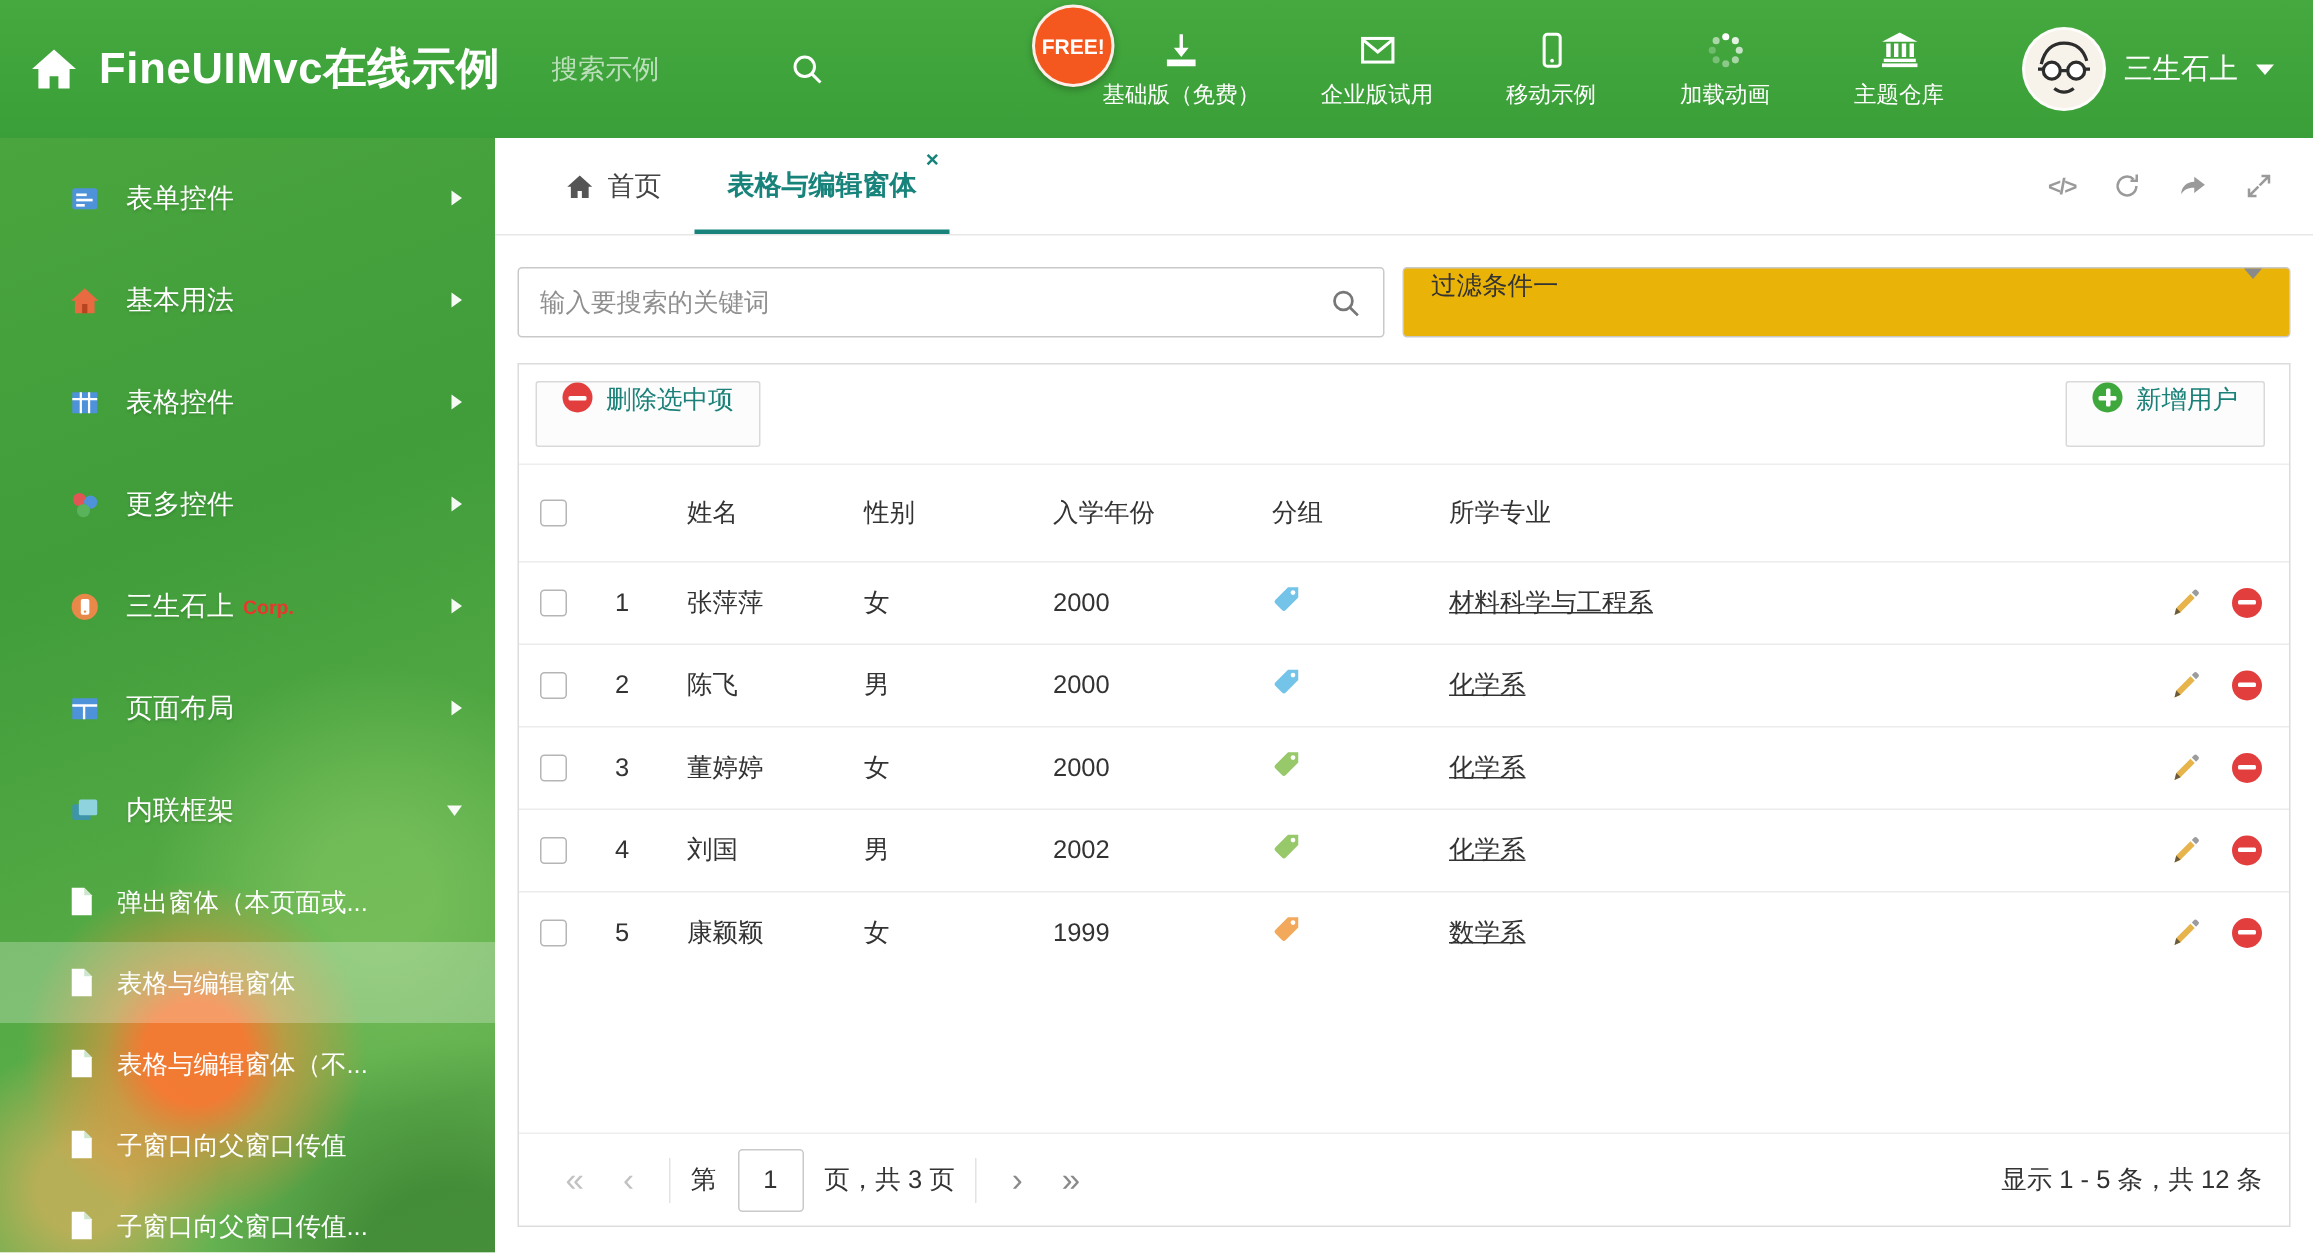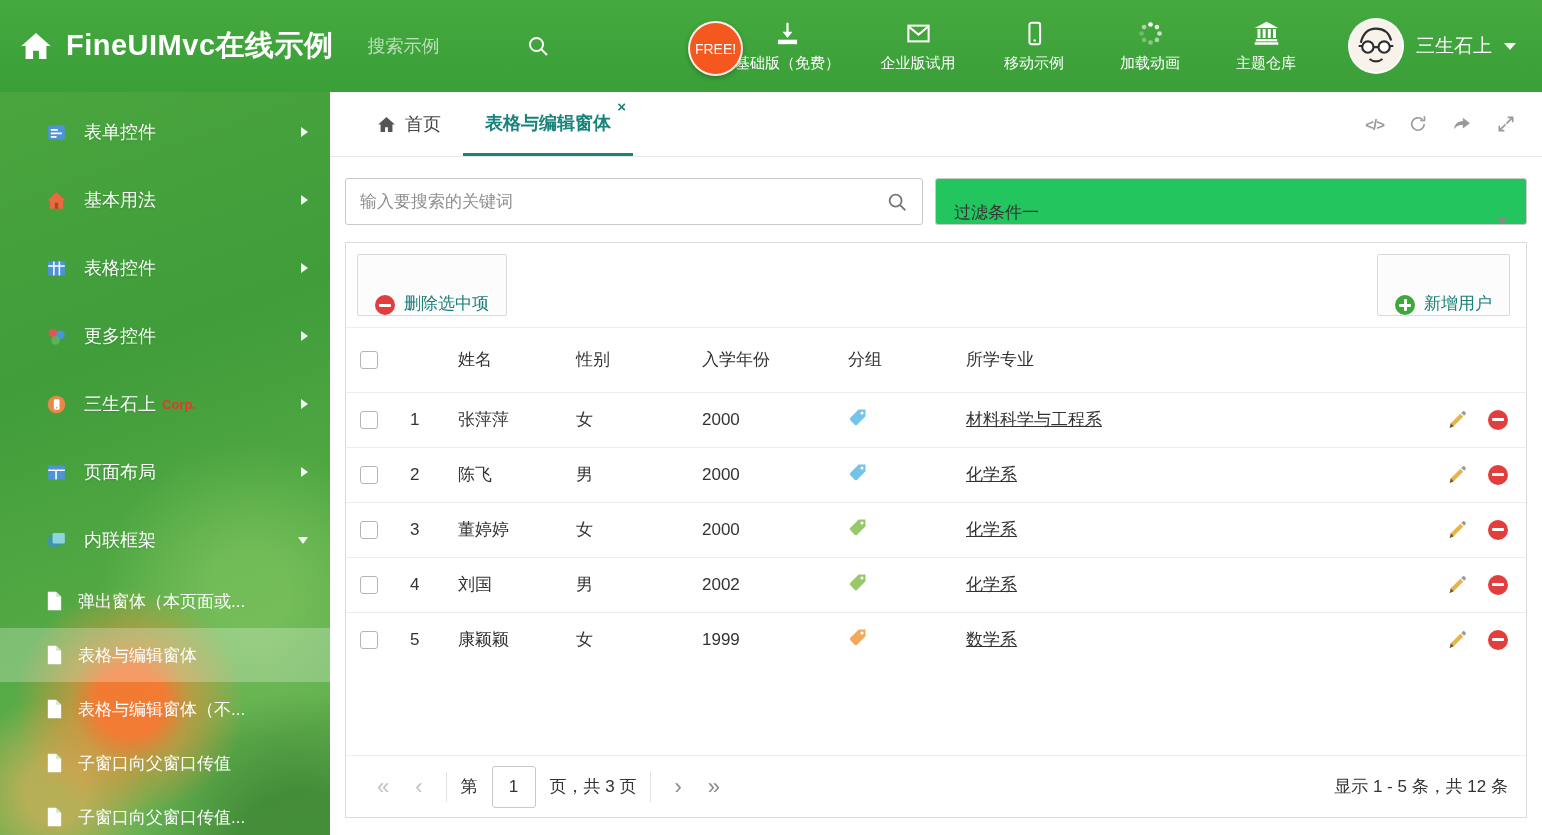--- a/index.html
+++ b/index.html
@@ -13,21 +13,21 @@
   .brand-home { width:32px; height:32px; }
   .brand-title { font-size:29px; font-weight:bold; letter-spacing:.5px; }
   .top-search { display:flex; align-items:center; margin-left:34px; width:210px; }
   .top-search input { background:transparent; border:none; outline:none; color:#fff; font-size:18px; width:150px; font-family:inherit; }
   .top-search input::placeholder { color:rgba(255,255,255,.65); }
   .top-search .mag { width:24px; height:24px; margin-left:8px; }
   .top-nav { margin-left:auto; display:flex; align-items:center; gap:40px; margin-right:44px; height:100%; }
   .nav-item { display:flex; flex-direction:column; align-items:center; justify-content:center; gap:7px; cursor:pointer; min-width:76px; }
   .nav-item svg { width:27px; height:27px; }
   .nav-label { font-size:15px; white-space:nowrap; }
-  .free-badge { position:absolute; left:688px; top:21px; width:55px; height:55px; border-radius:50%; background:#f4581f; border:2px solid rgba(255,255,255,.9); display:flex; align-items:center; justify-content:center; font-size:14px; font-weight:normal; color:#fff; box-shadow:0 2px 5px rgba(0,0,0,.25); }
+  .free-badge { position:absolute; left:688px; top:3px; width:55px; height:55px; border-radius:50%; background:#f4581f; border:2px solid rgba(255,255,255,.9); display:flex; align-items:center; justify-content:center; font-size:14px; font-weight:bold; color:#fff; box-shadow:0 2px 5px rgba(0,0,0,.25); }
   .userbox { display:flex; align-items:center; gap:12px; margin-right:26px; cursor:pointer; }
   .avatar { width:56px; height:56px; border-radius:50%; background:#f7f3ea; overflow:hidden; border:2px solid rgba(255,255,255,.8); }
   .username { font-size:19px; }
   .caret-white { width:0; height:0; border-left:6px solid transparent; border-right:6px solid transparent; border-top:7px solid #fff; }
 
   
   .body-row { flex:1; display:flex; min-height:0; }
 
   
   .sidebar { width:330px; flex:0 0 330px; position:relative; overflow:hidden; padding-top:6px;
@@ -59,26 +59,26 @@
   .tool { color:#9a9a9a; font-size:15px; cursor:pointer; display:flex; align-items:center; }
   .tool svg { width:20px; height:20px; }
   .tool.code { font-weight:bold; letter-spacing:-1px; }
 
   .content { flex:1; padding:21px 15px 17px 15px; display:flex; flex-direction:column; min-height:0; }
   .filters { display:flex; gap:12px; flex:0 0 47px; }
   .search-box { width:578px; height:47px; border:1px solid #c9c9c9; border-radius:3px; display:flex; align-items:center; padding:0 14px; background:#fff; }
   .search-box input { flex:1; border:none; outline:none; font-size:17px; color:#333; font-family:inherit; }
   .search-box input::placeholder { color:#8f8f8f; }
   .search-box .mag-gray { width:22px; height:22px; margin-left:10px; }
-  .filter-select { flex:1; height:47px; border:1px solid #c9c9c9; border-radius:3px; display:flex; align-items:flex-end; padding:0 18px; font-size:17px; color:#333; background:#22c55e; cursor:pointer; }
+  .filter-select { flex:1; height:47px; border:1px solid #c9c9c9; border-radius:3px; display:flex; align-items:flex-start; padding:0 18px; font-size:17px; color:#333; background:#eab308; cursor:pointer; }
   .caret-gray { margin-left:auto; width:0; height:0; border-left:6px solid transparent; border-right:6px solid transparent; border-top:7px solid #8a8a8a; }
 
   .panel { margin-top:17px; border:1px solid #dcdcdc; flex:1; display:flex; flex-direction:column; min-height:0; }
   .panel-toolbar { padding:11px 11px; display:flex; align-items:center; border-bottom:1px solid #eee; }
-  .btn { display:inline-flex; align-items:flex-end; gap:9px; border:1px solid #d9d9d9; background:#fcfcfc; padding:0 17px; height:62px; font-size:17px; color:#1a8078; border-radius:2px; cursor:pointer; font-family:inherit; }
+  .btn { display:inline-flex; align-items:flex-start; gap:9px; border:1px solid #d9d9d9; background:#fcfcfc; padding:0 17px; height:44px; font-size:17px; color:#1a8078; border-radius:2px; cursor:pointer; font-family:inherit; }
   .btn.add { margin-left:auto; margin-right:5px; }
   .circle-minus { width:20px; height:20px; border-radius:50%; background:#e23e3e; position:relative; display:inline-block; flex:0 0 20px; }
   .circle-minus::after { content:""; position:absolute; left:4px; top:8.5px; width:12px; height:3px; background:#fff; border-radius:1px; }
   .circle-plus { width:20px; height:20px; border-radius:50%; background:#3ea83c; position:relative; display:inline-block; flex:0 0 20px; }
   .circle-plus::before { content:""; position:absolute; left:4px; top:8.5px; width:12px; height:3px; background:#fff; border-radius:1px; }
   .circle-plus::after { content:""; position:absolute; left:8.5px; top:4px; width:3px; height:12px; background:#fff; border-radius:1px; }
 
   table.grid { width:100%; border-collapse:collapse; table-layout:fixed; }
   .grid th, .grid td { text-align:left; font-size:17px; font-weight:normal; padding:0 0 0 12px; overflow:hidden; white-space:nowrap; }
   .grid thead th { height:64px; color:#333; }

